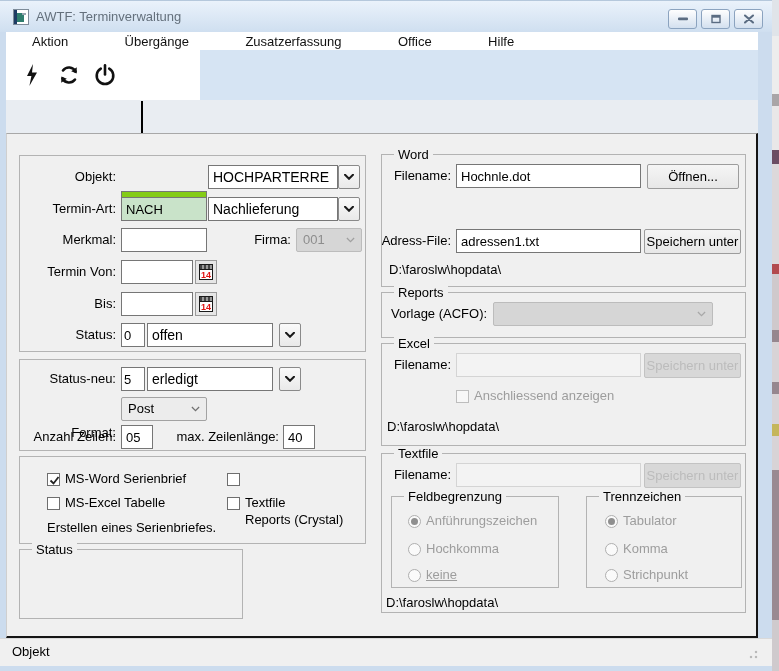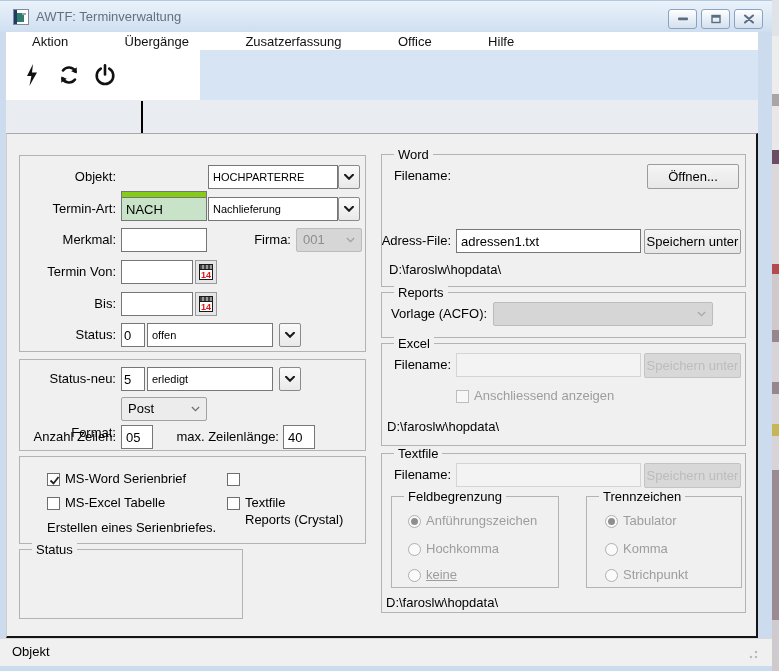--- a/index.html
+++ b/index.html
@@ -34,21 +34,21 @@
            border-right:2px solid #151515;border-bottom:2px solid #151515;box-sizing:border-box;}
   .grp{position:absolute;border:1px solid #b3b3b3;box-sizing:border-box;}
   .grp-label{position:absolute;top:-8px;left:12px;background:#f0f0f0;padding:0 4px;font-size:13px;line-height:15px;color:#000;white-space:nowrap;}
   .lbl{position:absolute;height:24px;line-height:24px;font-size:13px;color:#000;text-align:right;white-space:nowrap;}
   .txt{position:absolute;font-size:13px;color:#000;white-space:nowrap;}
   .dis-t{color:#9d9d9d !important;}
   .tb{position:absolute;box-sizing:border-box;height:24px;border:1px solid #767676;background:#fff;
       font:13px "Liberation Sans",sans-serif;padding:0 4px;color:#000;}
   .tb.dis{border-color:#d4d4d4;background:#f3f3f3;}
   .combofield{position:absolute;box-sizing:border-box;height:24px;border:1px solid #767676;background:#fff;
-      font-size:11px;line-height:22px;padding:0 4px;color:#000;white-space:nowrap;overflow:hidden;}
+      font-size:14px;line-height:22px;padding:0 4px;color:#000;white-space:nowrap;overflow:hidden;}
   .dropbtn{position:absolute;box-sizing:border-box;width:22px;height:24px;border:1px solid #8a8a8a;border-radius:2px;
       background:linear-gradient(#fafafa,#e9e9e9);display:flex;align-items:center;justify-content:center;}
   .dcombo{position:absolute;box-sizing:border-box;height:24px;background:#d6d6d6;border:1px solid #bcbcbc;border-radius:2px;
       color:#8d8d8d;font-size:13px;line-height:22px;padding:0 6px;display:flex;justify-content:space-between;align-items:center;}
   .fcombo{position:absolute;box-sizing:border-box;height:24px;background:#ececec;border:1px solid #a2a2a2;border-radius:2px;
       color:#000;font-size:13px;line-height:22px;padding:0 6px;display:flex;justify-content:space-between;align-items:center;}
   .btn{position:absolute;box-sizing:border-box;height:25px;border:1px solid #9c9c9c;border-radius:2px;
       background:linear-gradient(#f5f5f5,#e7e7e7);font-size:13px;text-align:center;line-height:23px;color:#000;white-space:nowrap;}
   .btn.dis{background:#d8d8d8;color:#bcbcbc;border-color:#c3c3c3;}
   .calbtn{position:absolute;box-sizing:border-box;width:22px;height:24px;background:#e6e6e6;border:1px solid #9a9a9a;
@@ -251,20 +251,21 @@
 
     <div class="grp" style="left:12px;top:415px;width:224px;height:70px;">
       <span class="grp-label">Status</span>
       <div class="txt" style="left:8px;top:8px;"></div>
     </div>
 
     <div class="grp" style="left:374px;top:20px;width:365px;height:133px;">
       <span class="grp-label">Word</span>
     </div>
     <div class="lbl" style="left:380px;top:30px;width:64px;">Filename:</div>
+    <input class="tb" style="left: 449px; top: 30px; width: 185px;" value="Hochnle.dot">
     <div class="btn" style="left:640px;top:30px;width:92px;">Öffnen...</div>
     <div class="lbl" style="left:374px;top:95px;width:70px;">Adress-File:</div>
     <input class="tb" style="left: 449px; top: 95px; width: 185px;" value="adressen1.txt">
     <div class="btn" style="left:637px;top:95px;width:97px;">Speichern unter</div>
     <div class="path" style="left:382px;top:128px;">D:\faroslw\hopdata\</div>
 
     <div class="grp" style="left:374px;top:158px;width:365px;height:46px;">
       <span class="grp-label">Reports</span>
     </div>
     <div class="txt" style="left:384px;top:172px;">Vorlage (ACFO):</div>

